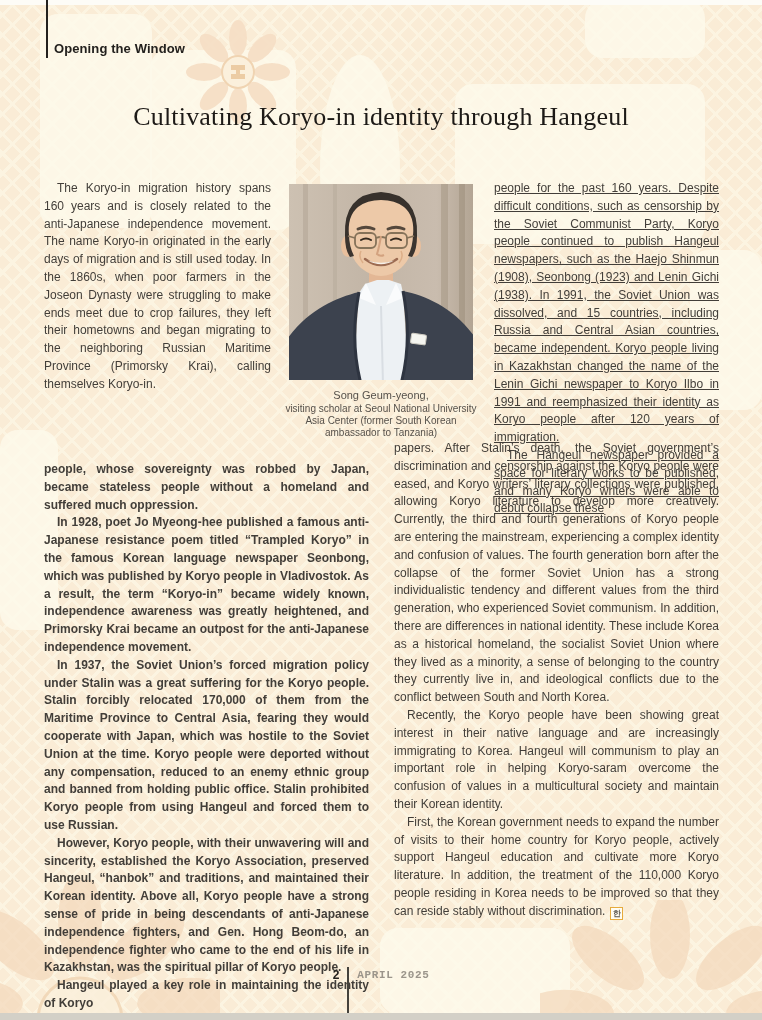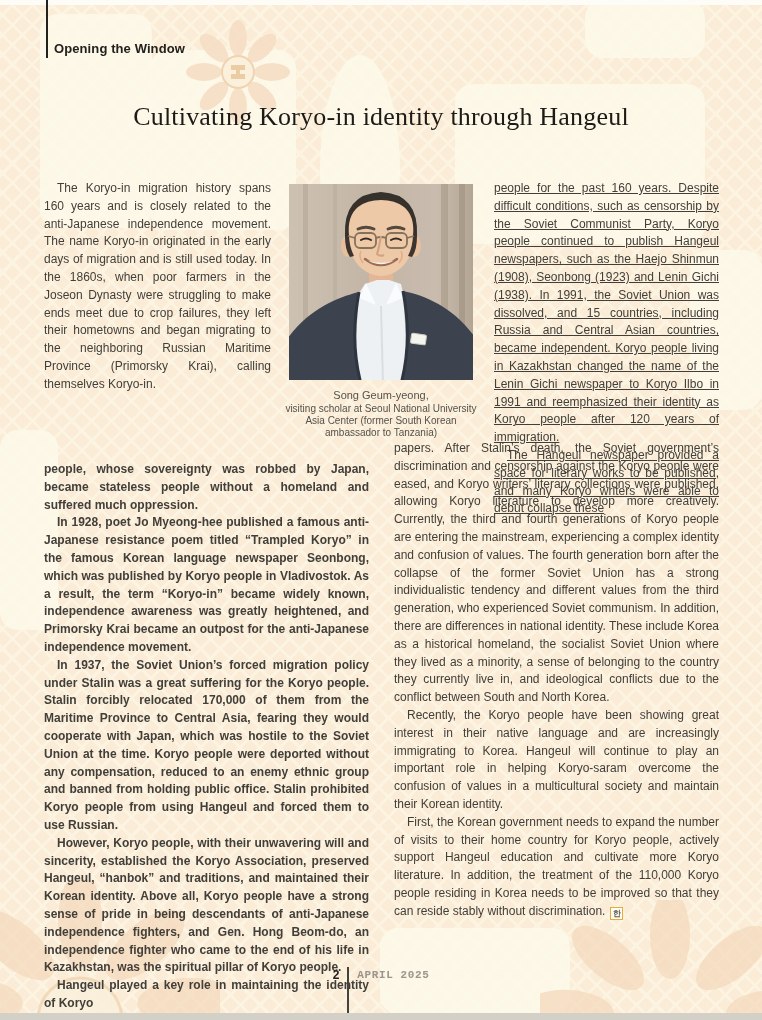--- a/index.html
+++ b/index.html
@@ -172,21 +172,21 @@
     </div>
   <div class="col col-left-bottom">
       <p class="no-indent">people, whose sovereignty was robbed by Japan, became stateless people without a homeland and suffered much oppression.</p>
       <p>In 1928, poet Jo Myeong-hee published a famous anti-Japanese resistance poem titled “Trampled Koryo” in the famous Korean language newspaper Seonbong, which was published by Koryo people in Vladivostok. As a result, the term “Koryo-in” became widely known, independence awareness was greatly heightened, and Primorsky Krai became an outpost for the anti-Japanese independence movement.</p>
       <p>In 1937, the Soviet Union’s forced migration policy under Stalin was a great suffering for the Koryo people. Stalin forcibly relocated 170,000 of them from the Maritime Province to Central Asia, fearing they would cooperate with Japan, which was hostile to the Soviet Union at the time. Koryo people were deported without any compensation, reduced to an enemy ethnic group and banned from holding public office. Stalin prohibited Koryo people from using Hangeul and forced them to use Russian.</p>
       <p>However, Koryo people, with their unwavering will and sincerity, established the Koryo Association, preserved Hangeul, “hanbok” and traditions, and maintained their Korean identity. Above all, Koryo people have a strong sense of pride in being descendants of anti-Japanese independence fighters, and Gen. Hong Beom-do, an independence fighter who came to the end of his life in Kazakhstan, was the spiritual pillar of Koryo people.</p>
       <p>Hangeul played a key role in maintaining the identity of Koryo</p>
     </div>
   <div class="col col-right-bottom">
       <p class="no-indent">papers. After Stalin’s death, the Soviet government’s discrimination and censorship against the Koryo people were eased, and Koryo writers’ literary collections were published, allowing Koryo literature to develop more creatively. Currently, the third and fourth generations of Koryo people are entering the mainstream, experiencing a complex identity and confusion of values. The fourth generation born after the collapse of the former Soviet Union has a strong individualistic tendency and different values from the third generation, who experienced Soviet communism. In addition, there are differences in national identity. These include Korea as a historical homeland, the socialist Soviet Union where they lived as a minority, a sense of belonging to the country they currently live in, and ideological conflicts due to the conflict between South and North Korea.</p>
-      <p>Recently, the Koryo people have been showing great interest in their native language and are increasingly immigrating to Korea. Hangeul will continue to play an important role in helping Koryo-saram overcome the confusion of values in a multicultural society and maintain their Korean identity.</p>
+      <p>Recently, the Koryo people have been showing great interest in their native language and are increasingly immigrating to Korea. Hangeul will communism to play an important role in helping Koryo-saram overcome the confusion of values in a multicultural society and maintain their Korean identity.</p>
       <p>First, the Korean government needs to expand the number of visits to their home country for Koryo people, actively support Hangeul education and cultivate more Koryo literature. In addition, the treatment of the 110,000 Koryo people residing in Korea needs to be improved so that they can reside stably without discrimination.<span class="endmark">한</span></p>
     </div>
 
   <div class="footer">
     <span class="pagenum">2</span>
     <span class="divider"></span>
     <span class="issue">APRIL 2025</span>
   </div>
 
   <div class="bottomstrip"></div>

